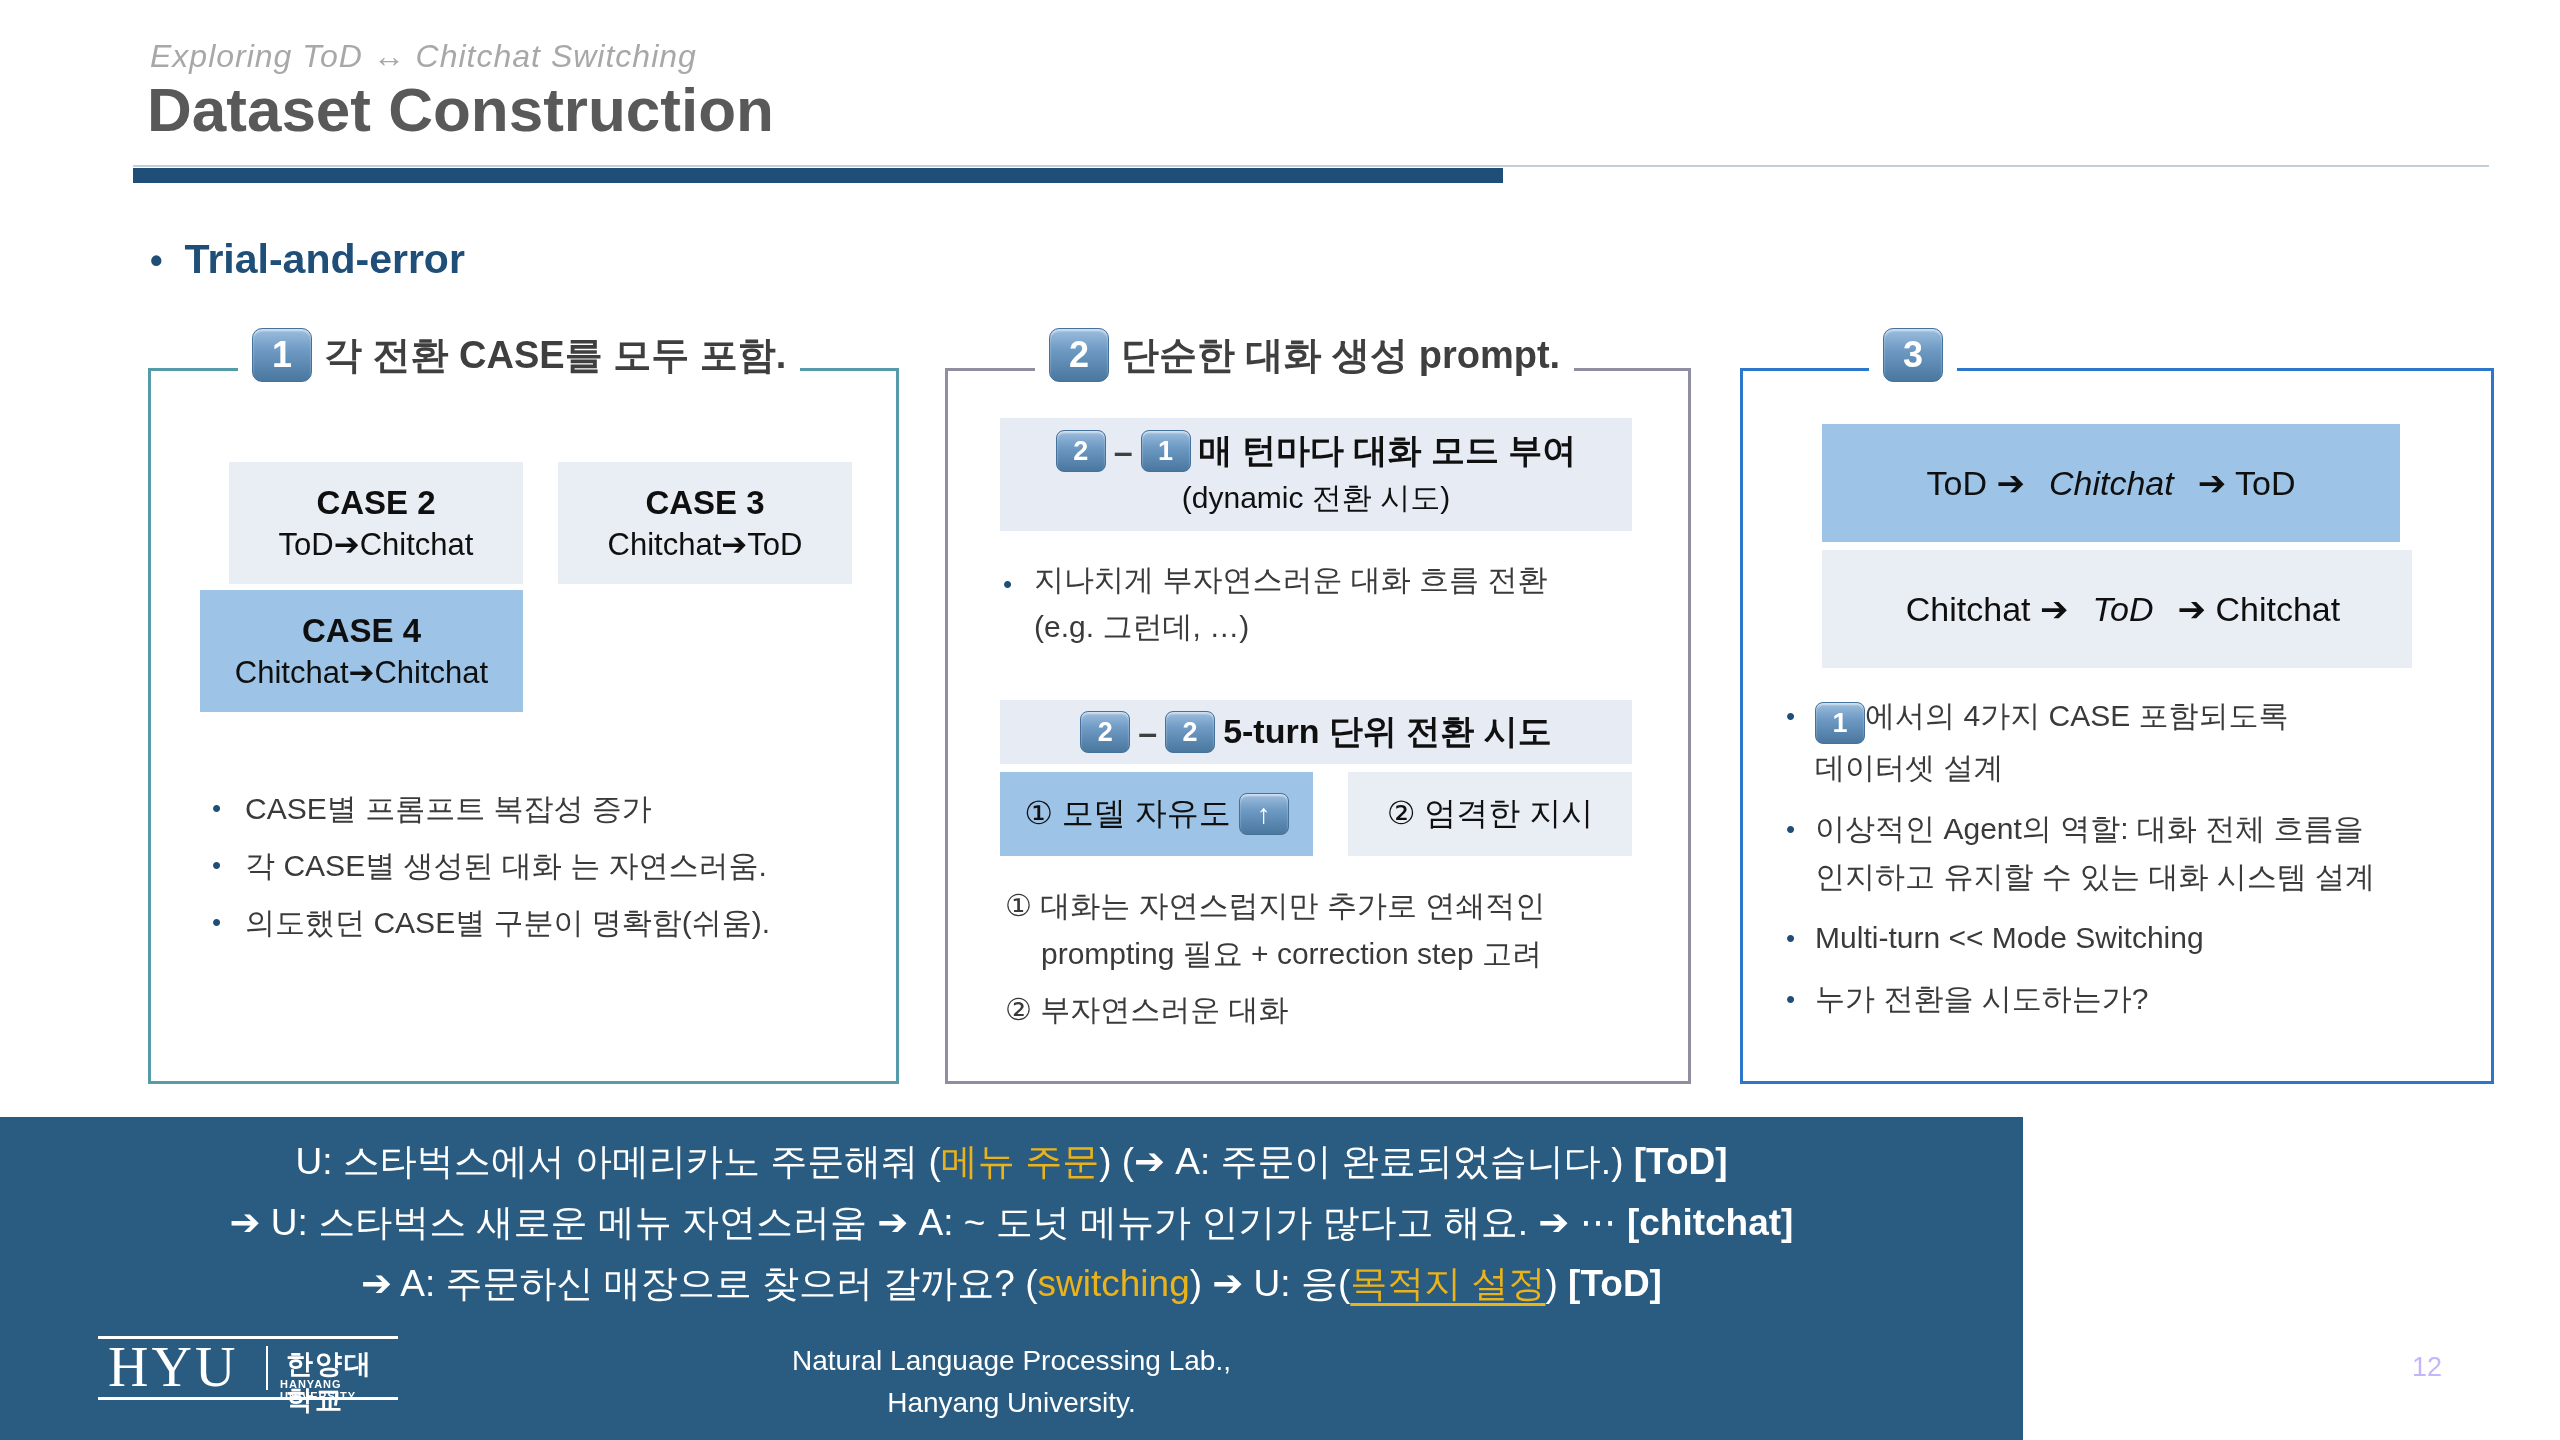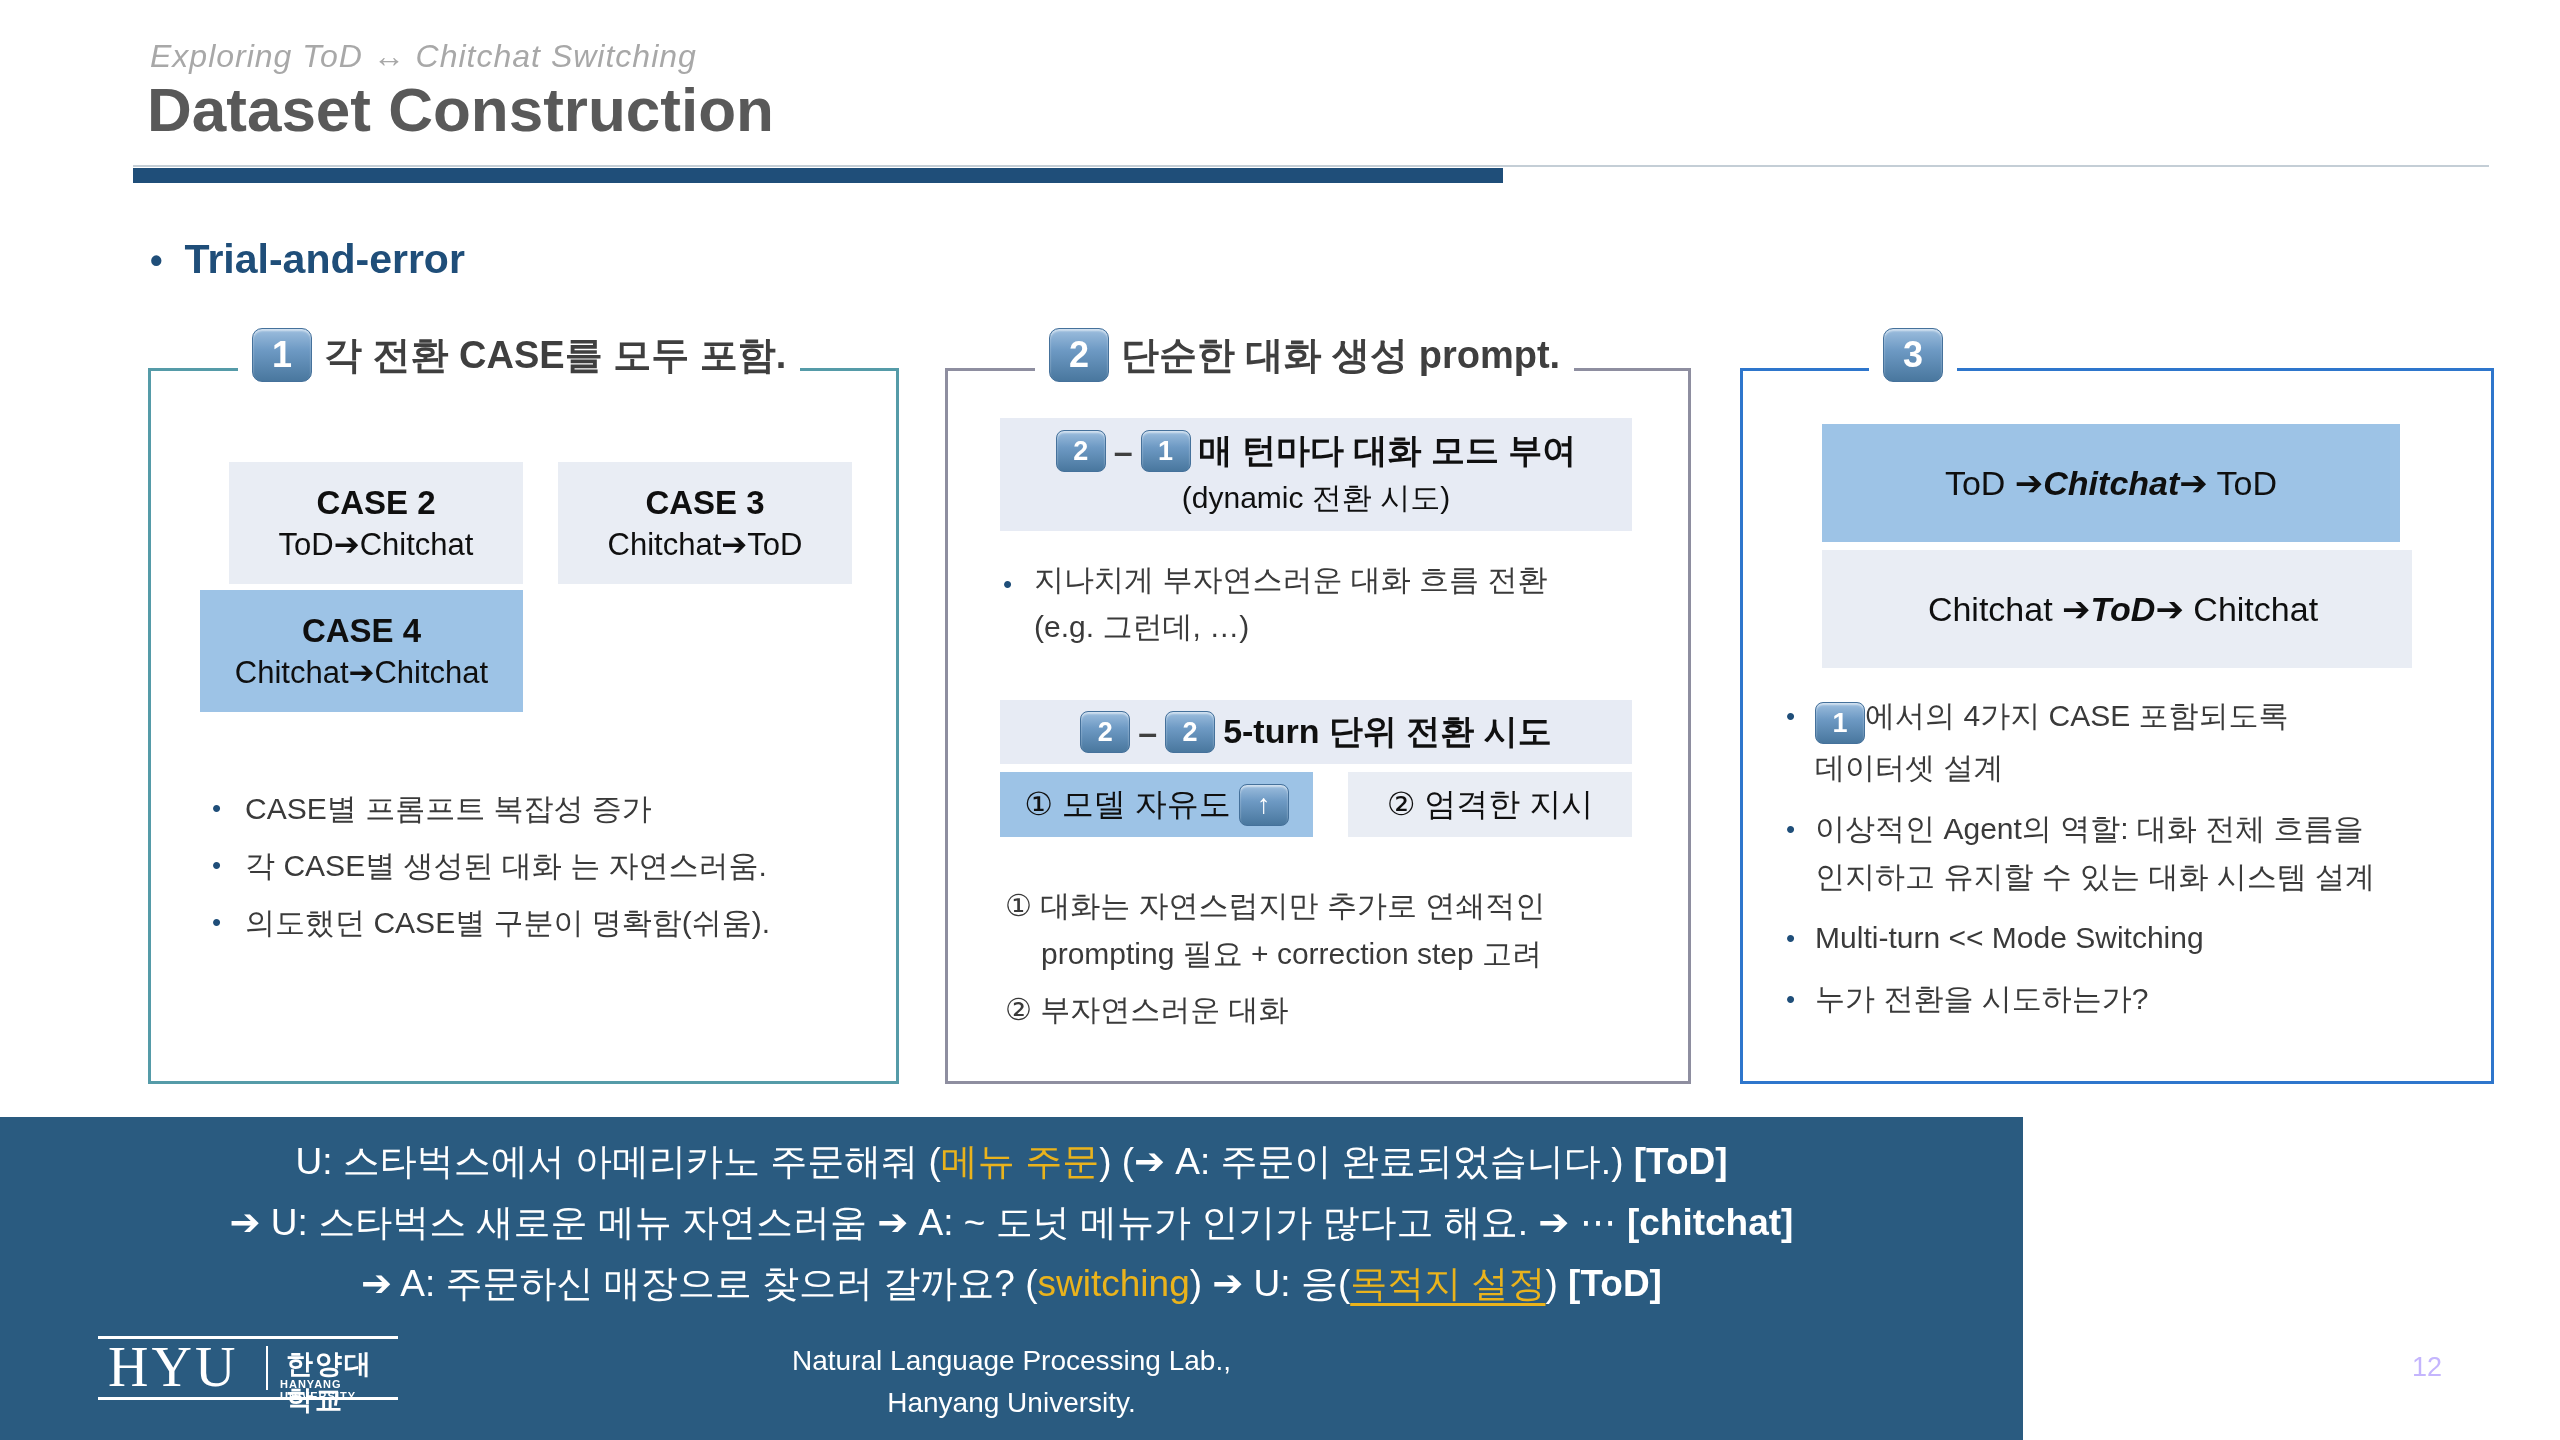--- a/index.html
+++ b/index.html
@@ -53,32 +53,32 @@
   .sub1{top:418px;padding:10px 0 12px 0;}
   .subhead{display:flex;justify-content:center;align-items:center;gap:8px;
            font-size:34px;font-weight:bold;}
   .subhead .dash{font-weight:bold;color:#3f3f3f;}
   .sub-sub{font-size:30px;margin-top:4px;}
   .p2-bullet{position:absolute;left:1003px;top:556px;display:flex;gap:22px;
              font-size:30px;color:#3a3a3a;line-height:47px;}
   .sub2{top:700px;height:64px;display:flex;align-items:center;justify-content:center;}
   .opt-row{position:absolute;left:1000px;top:772px;width:632px;display:grid;
            grid-template-columns:1fr 1fr;gap:6px;}
-  .opt-cell{height:65px;display:flex;align-items:center;justify-content:center;gap:8px;
+  .opt-cell{height:84px;display:flex;align-items:center;justify-content:center;gap:8px;
             font-size:32px;color:#101010;}
   .p2-notes{position:absolute;left:1005px;top:882px;font-size:30px;color:#3a3a3a;line-height:48px;}
   .note-indent{padding-left:36px;}
   .note2{margin-top:8px;}
 
   
   .p3-row{position:absolute;left:1822px;width:578px;height:118px;display:flex;
           align-items:center;justify-content:center;font-size:34px;color:#0f0f0f;}
   .p3-rowA{top:424px;background:#9DC3E6;}
   .p3-rowB{top:550px;background:#E9EDF4;padding-left:12px;}
-  .p3-row .em{font-weight:bold;font-style:italic;margin:0 0;}
+  .p3-row .em{font-weight:normal;font-style:italic;margin:0 24px;}
   .bullets3{position:absolute;left:1786px;top:692px;width:690px;}
   .b3-item{display:flex;gap:20px;font-size:30px;color:#3a3a3a;line-height:48px;margin-bottom:13px;}
   .b3-item .b-dot{line-height:48px;}
 
   
   .band{position:absolute;left:0;top:1117px;width:2023px;height:323px;background:#2A5B80;}
   .dialogue{position:absolute;left:0;right:0;top:14px;text-align:center;}
   .band-line{font-size:37px;line-height:61px;color:#ffffff;}
   .yellow{color:#EAB31C;}
   .yellow-u{color:#EAB31C;text-decoration:underline;text-underline-offset:7px;}

